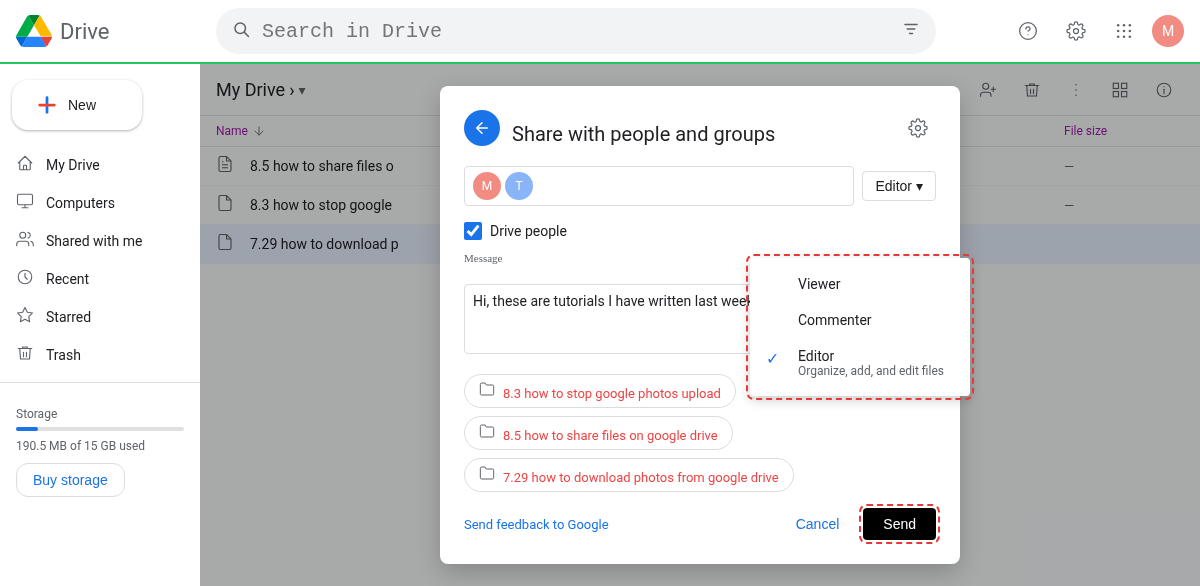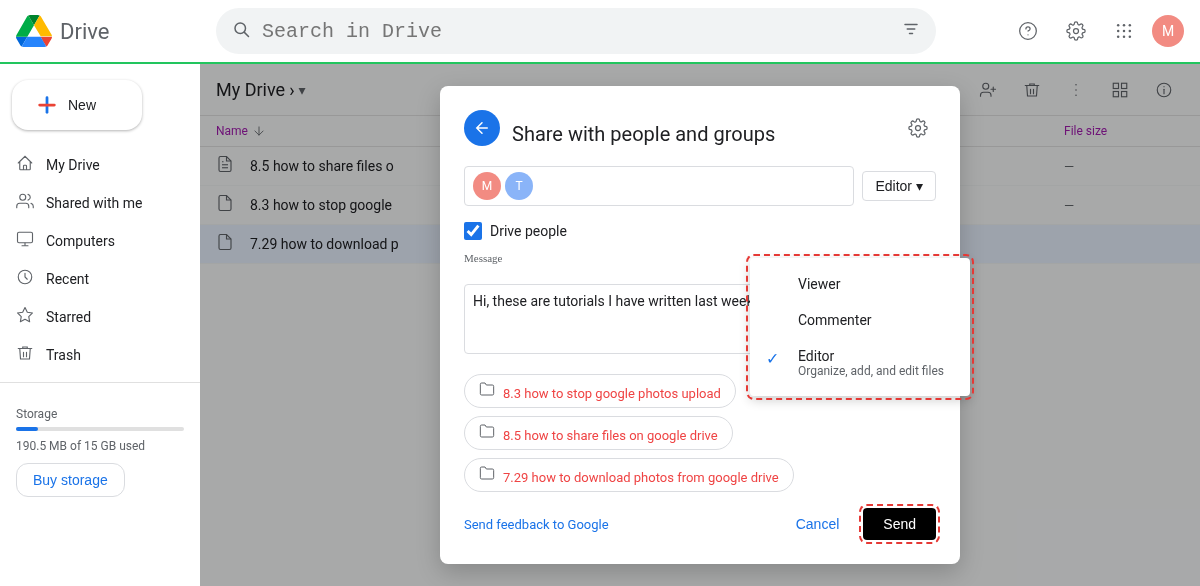--- a/index.html
+++ b/index.html
@@ -496,36 +496,36 @@
       <span class="sidebar-icon">
         <svg width="18" height="18" viewBox="0 0 24 24" fill="none">
             <path d="M3 12l2-2m0 0l7-7 7 7M5 10v10a1 1 0 001 1h3m10-11l2 2m-2-2v10a1 1 0 01-1 1h-3m-6 0a1 1 0 001-1v-4a1 1 0 011-1h2a1 1 0 011 1v4a1 1 0 001 1m-6 0h6" stroke="#5f6368" stroke-width="1.5" stroke-linecap="round"></path>
           </svg>
       </span>
       <span>My Drive</span>
     </div>
     <div class="sidebar-item">
       <span class="sidebar-icon">
         <svg width="18" height="18" viewBox="0 0 24 24" fill="none">
+            <rect x="2" y="3" width="20" height="14" rx="2" stroke="#5f6368" stroke-width="1.5"></rect>
+            <line x1="8" y1="21" x2="16" y2="21" stroke="#5f6368" stroke-width="1.5" stroke-linecap="round"></line>
+            <line x1="12" y1="17" x2="12" y2="21" stroke="#5f6368" stroke-width="1.5"></line>
+          </svg>
+      </span>
+      <span>Computers</span>
+    </div>
+    <div class="sidebar-item">
+      <span class="sidebar-icon">
+        <svg width="18" height="18" viewBox="0 0 24 24" fill="none">
             <path d="M17 21v-2a4 4 0 00-4-4H5a4 4 0 00-4 4v2" stroke="#5f6368" stroke-width="1.5" stroke-linecap="round"></path>
             <circle cx="9" cy="7" r="4" stroke="#5f6368" stroke-width="1.5"></circle>
             <path d="M23 21v-2a4 4 0 00-3-3.87M16 3.13a4 4 0 010 7.75" stroke="#5f6368" stroke-width="1.5" stroke-linecap="round"></path>
           </svg>
       </span>
       <span>Shared with me</span>
-    </div>
-    <div class="sidebar-item">
-      <span class="sidebar-icon">
-        <svg width="18" height="18" viewBox="0 0 24 24" fill="none">
-            <rect x="2" y="3" width="20" height="14" rx="2" stroke="#5f6368" stroke-width="1.5"></rect>
-            <line x1="8" y1="21" x2="16" y2="21" stroke="#5f6368" stroke-width="1.5" stroke-linecap="round"></line>
-            <line x1="12" y1="17" x2="12" y2="21" stroke="#5f6368" stroke-width="1.5"></line>
-          </svg>
-      </span>
-      <span>Computers</span>
     </div>
     <div class="sidebar-item">
       <span class="sidebar-icon">
         <svg width="18" height="18" viewBox="0 0 24 24" fill="none">
             <circle cx="12" cy="12" r="9" stroke="#5f6368" stroke-width="1.5"></circle>
             <polyline points="12 7 12 12 15 15" stroke="#5f6368" stroke-width="1.5" stroke-linecap="round"></polyline>
           </svg>
       </span>
       <span>Recent</span>
     </div>

